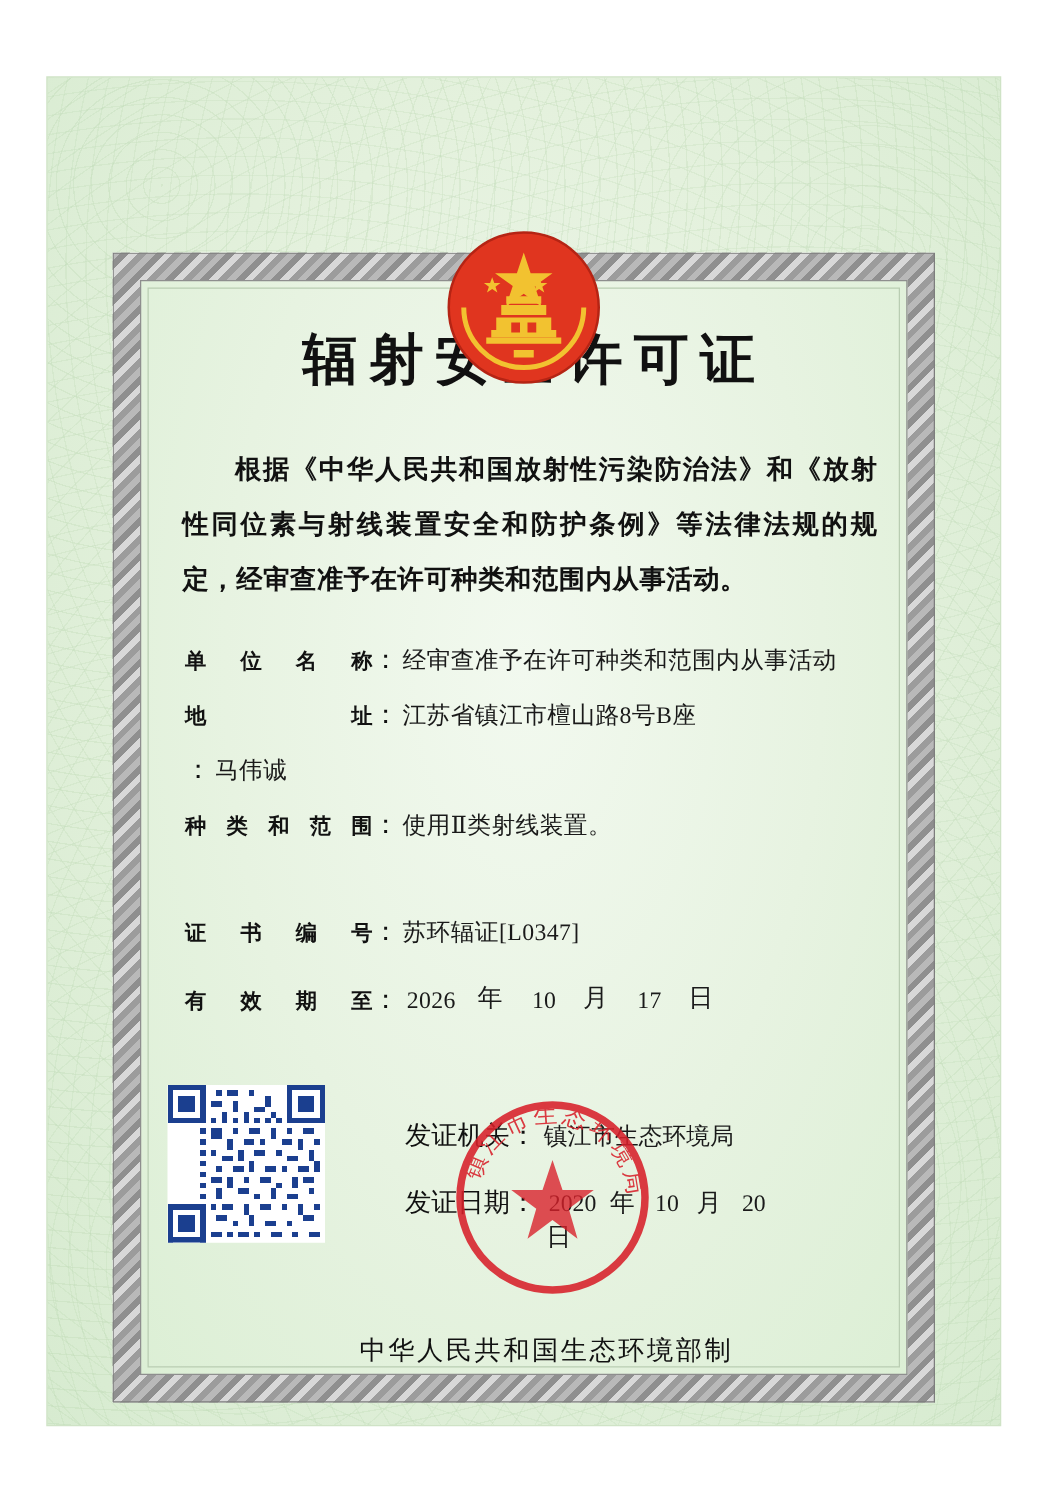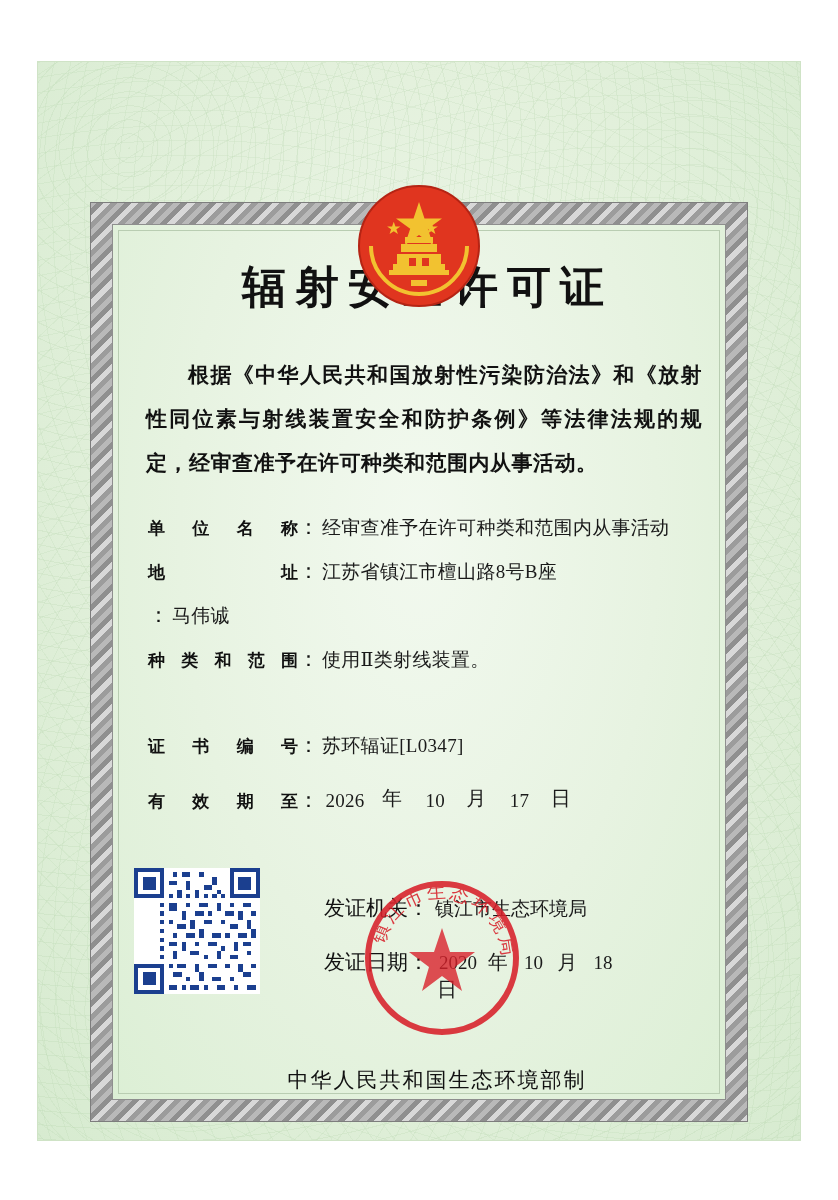--- a/index.html
+++ b/index.html
@@ -464,21 +464,21 @@
         </div>
         <div class="issuer-row">
           <span class="issuer-label">
             <span>发证日期</span>：
           </span>
           <span class="issuer-value">
             <span class="date-num">2020</span>
             <span class="date-unit">年</span>
             <span class="date-num small">10</span>
             <span class="date-unit">月</span>
-            <span class="date-num small">18</span>
+            <span class="date-num small">20</span>
             <span class="date-unit">日</span>
           </span>
         </div>
       </div>
 
       <div class="seal">
         <svg viewBox="0 0 164 164" width="164" height="164" aria-hidden="true">
           <circle cx="82" cy="82" r="74" fill="none" stroke="#d8202a" stroke-width="6"></circle>
           <polygon points="82,52 90,76 115,76 95,91 102,115 82,100 62,115 69,91 49,76 74,76" fill="#d8202a" opacity="0.9"></polygon>
           <path id="sealArc" d="M 22 82 A 60 60 0 0 1 142 82" fill="none"></path>

